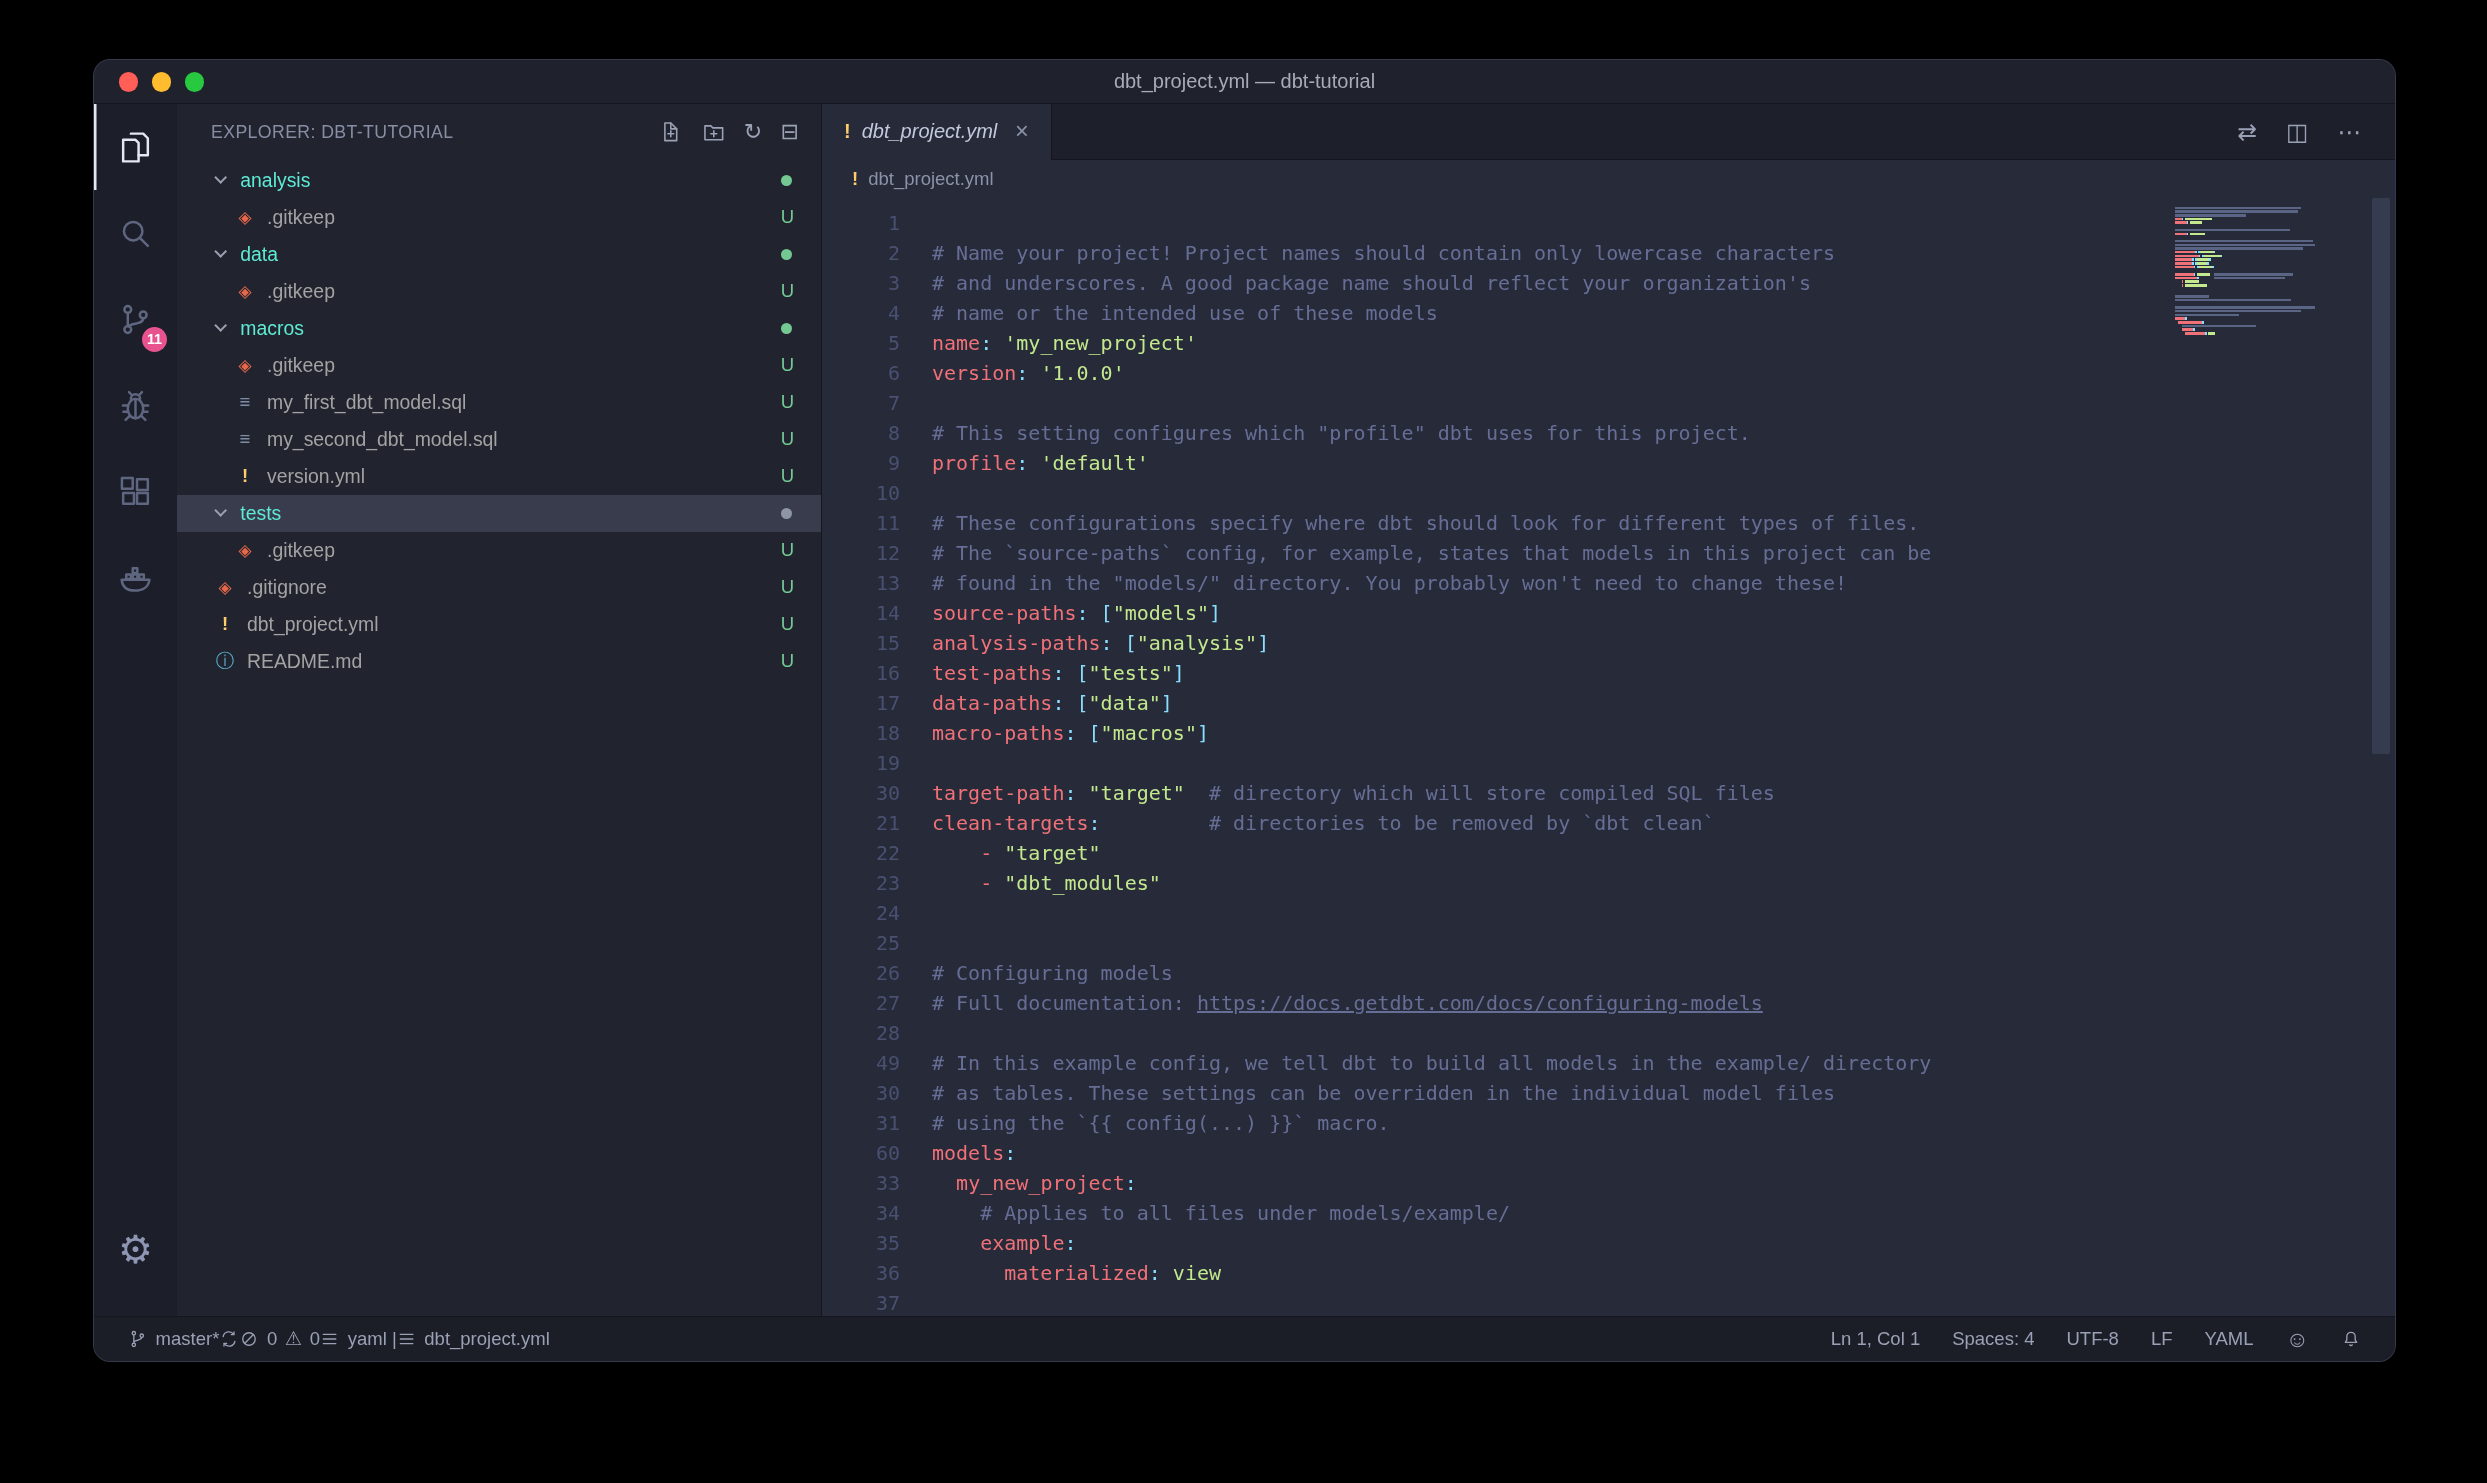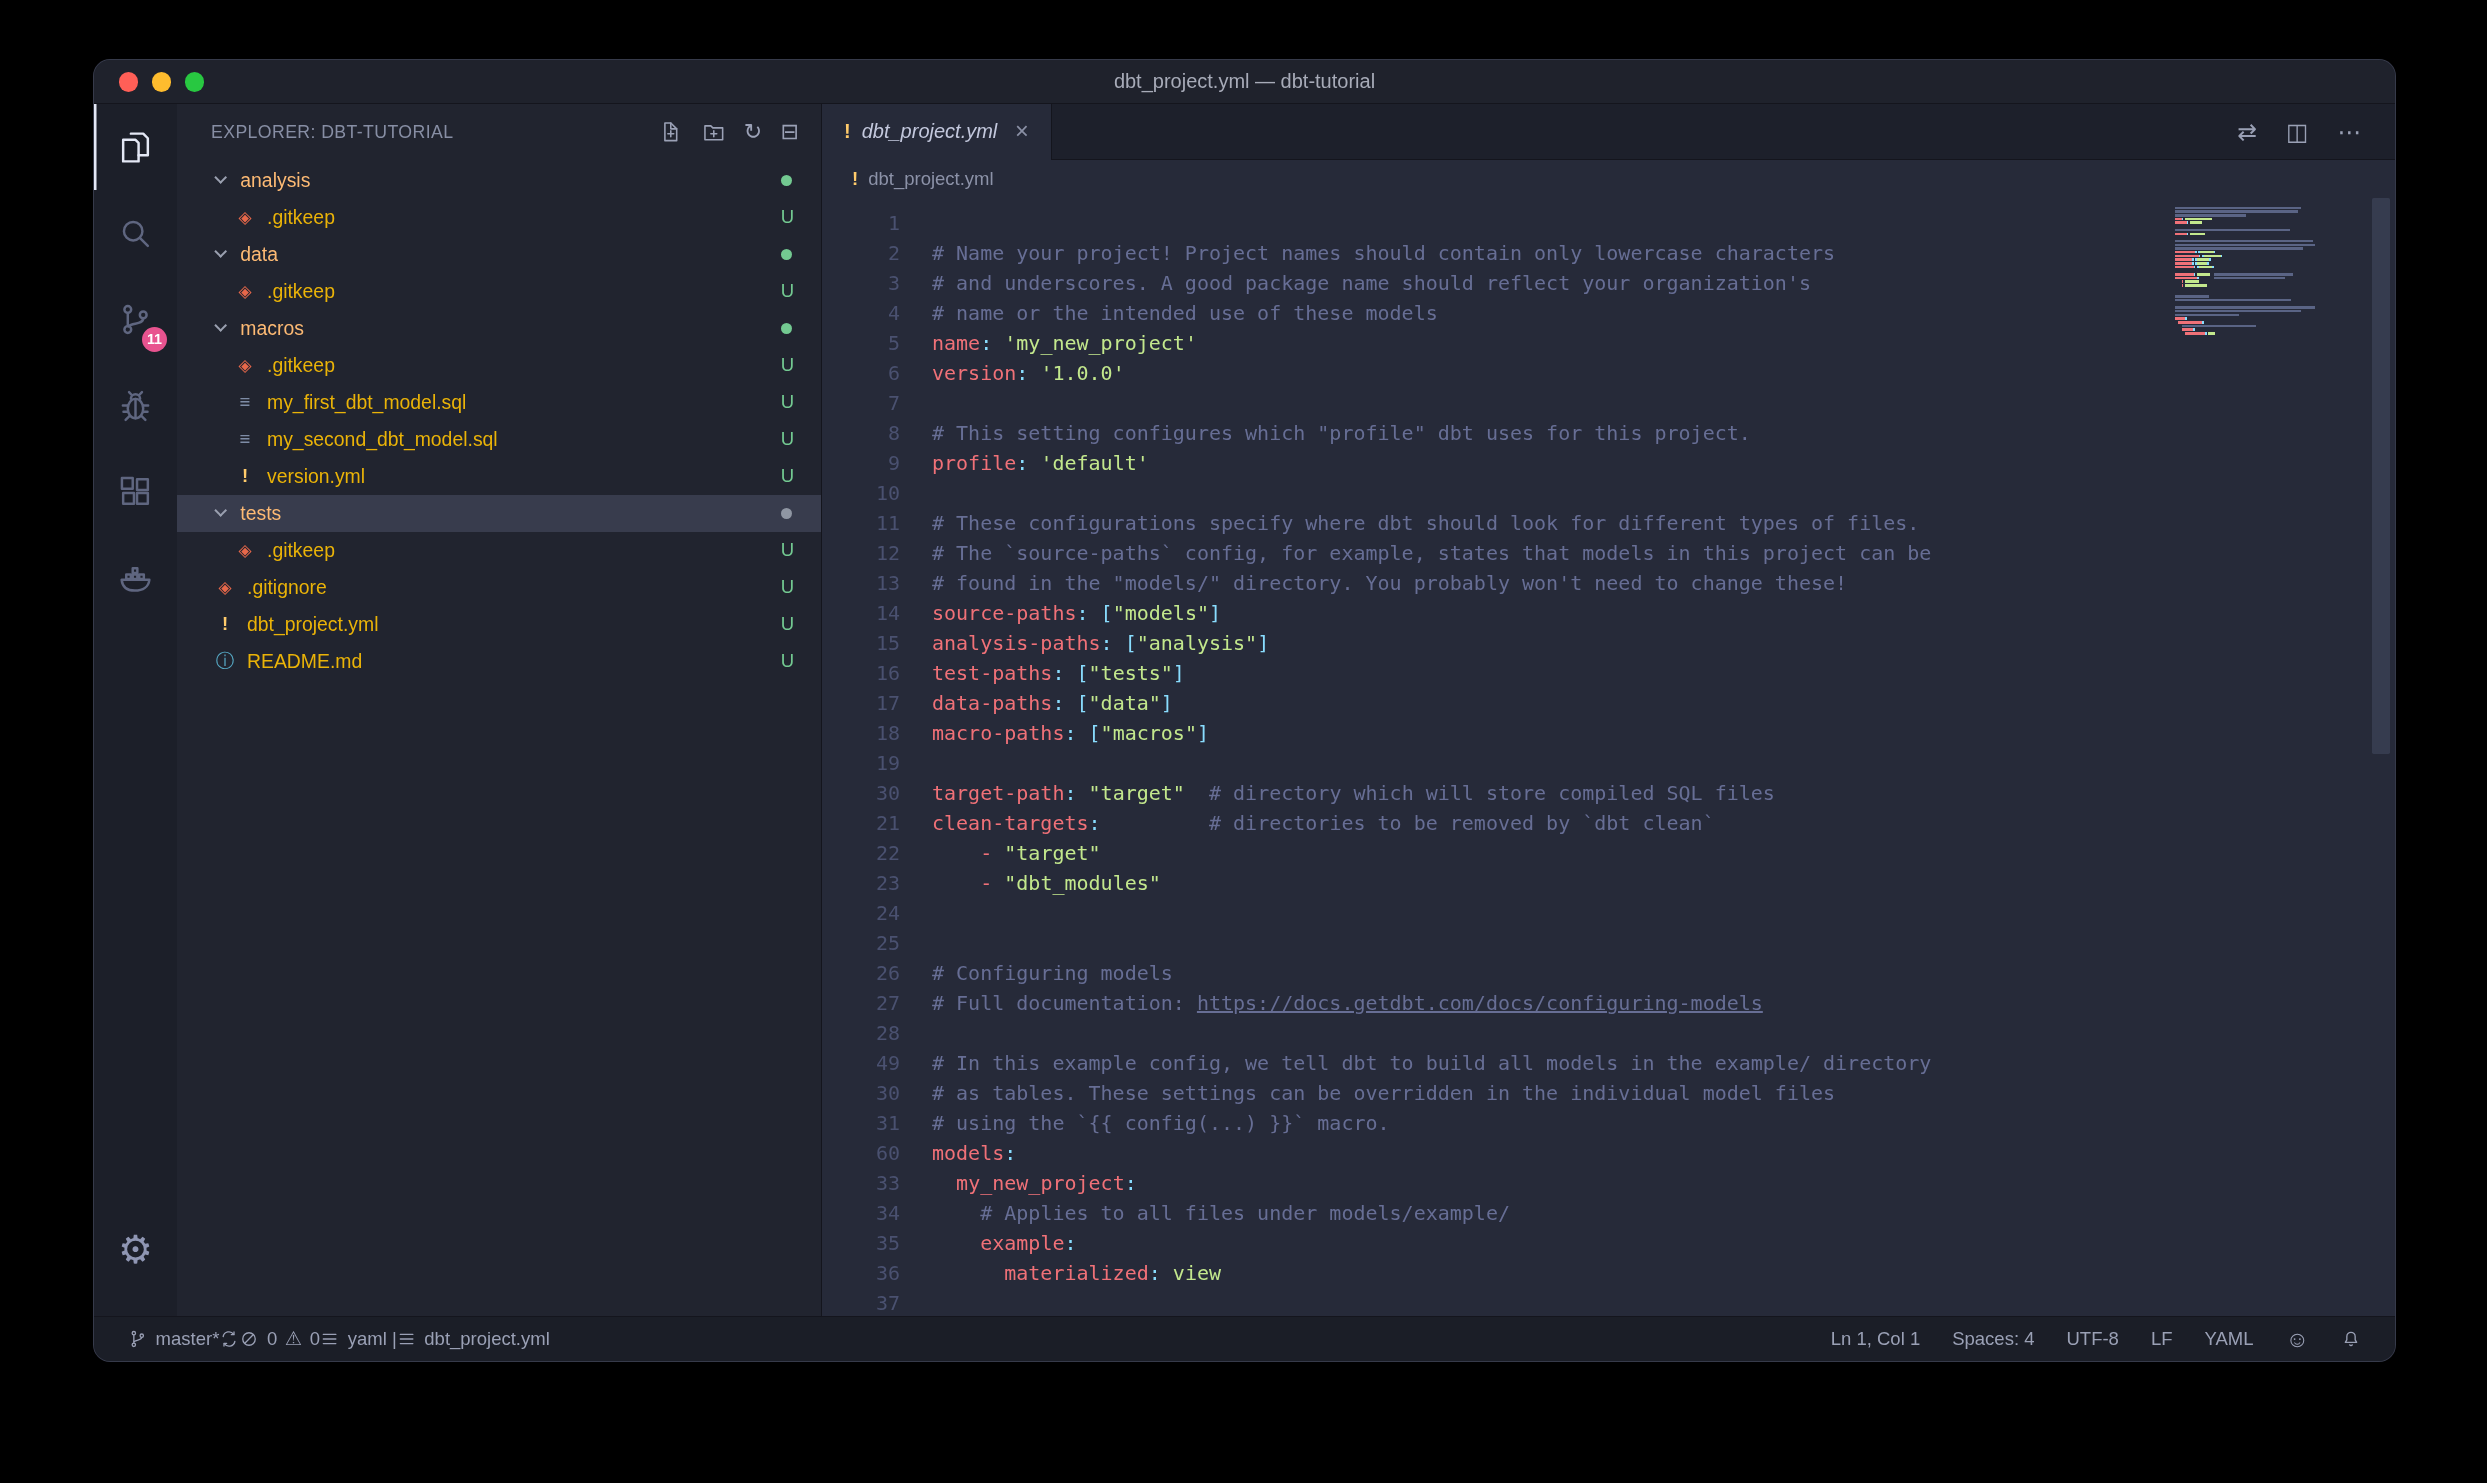--- a/index.html
+++ b/index.html
@@ -47,22 +47,22 @@
   .trow { height:37px; display:flex; align-items:center; position:relative;
           font-size:19.4px; cursor:pointer; padding-right:67px; }
   .trow.selected { background:#383c4d; }
   .chev { width:9.3px; height:9.3px; border-right:2px solid #9aa0b0; border-bottom:2px solid #9aa0b0;
           transform:rotate(45deg); margin-right:15px; margin-top:-4.2px; flex:none; }
   .ficon { width:22px; margin-right:11px; text-align:center; font-size:18.5px; flex:none; line-height:1; }
   .i-git  { color:#e8684a; font-size:17px; }
   .i-sql  { color:#7e8ca6; }
   .i-warn { color:#ffcb6b; font-weight:bold; }
   .i-info { color:#56a8c4; }
-  .flabel { color:#fdba74; }
-  .file-label { color:#eab308; }
+  .flabel { color:#5eead4; }
+  .file-label { color:#a3a3a3; }
   .badge-u { position:absolute; right:27px; color:#73c991; font-size:18.5px; }
   .badge-dot { position:absolute; right:29px; width:11px; height:11px; border-radius:50%; background:#73c991; }
   .badge-dot.gray { background:#8f96a3; }
 
   
   .editor-col { flex:1; display:flex; flex-direction:column; min-width:0; background:#262a39; }
   .tabbar { height:56px; background:#1d202b; display:flex; align-items:stretch;
             border-bottom:0.8px solid #14151d; flex:none; }
   .tab { display:flex; align-items:center; gap:11px; padding:0 22px; background:#262a39;
          border-right:0.8px solid #14151d; cursor:pointer; margin-bottom:-0.8px; }

